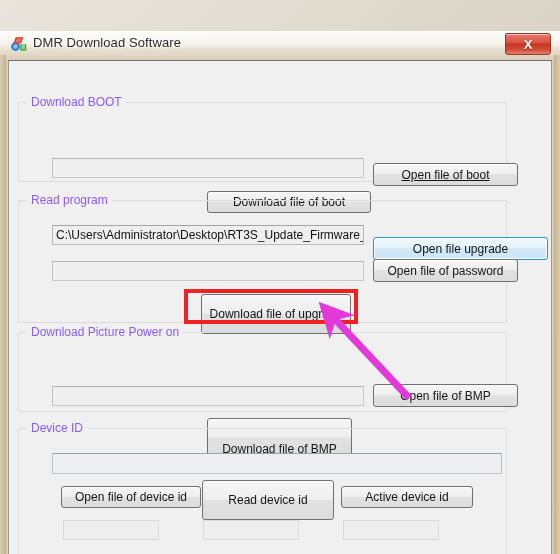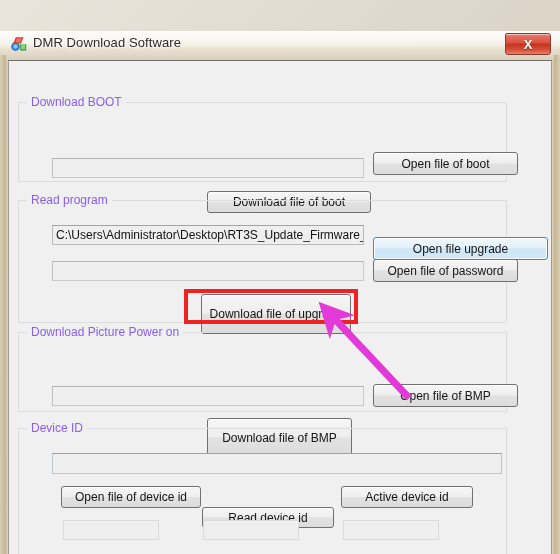--- a/index.html
+++ b/index.html
@@ -221,21 +221,21 @@
         <span class="x">X</span>
       </div>
     </div>
 
     <div id="client">
 
       <div class="groupbox" style="left:9px; top:41px; width:489px; height:80px;">
         <span class="gb-title">Download BOOT</span>
       </div>
       <div class="textbox" style="left:43px; top:97px; width:312px; height:20px;"></div>
-      <div class="button" style="left:364px; top:91px; width:145px; height:23px;">
+      <div class="button" style="left:364px; top:102px; width:145px; height:23px;text-decoration:underline;">
         <span>Open file of boot</span>
       </div>
       <div class="button" style="left:198px; top:130px; width:164px; height:22px;">
         <span>Download file of boot</span>
       </div>
 
       <div class="groupbox" style="left:9px; top:139px; width:489px; height:123px;">
         <span class="gb-title">Read program</span>
       </div>
       <div class="textbox filled" style="left:43px; top:164px; width:312px; height:20px;">C:\Users\Administrator\Desktop\RT3S_Update_Firmware_17.1</div>
@@ -250,32 +250,32 @@
         <span>Download file of upgrade</span>
       </div>
 
       <div class="groupbox" style="left:9px; top:271px; width:489px; height:80px;">
         <span class="gb-title">Download Picture Power on</span>
       </div>
       <div class="textbox" style="left:43px; top:325px; width:312px; height:20px;"></div>
       <div class="button" style="left:364px; top:323px; width:145px; height:23px;">
         <span>Open file of BMP</span>
       </div>
-      <div class="button" style="left:198px; top:357px; width:145px; height:39px;">
+      <div class="button" style="left:198px; top:357px; width:145px; height:39px;align-items:flex-end;">
         <span>Download file of BMP</span>
       </div>
 
       <div class="groupbox" style="left:9px; top:367px; width:489px; height:130px;">
         <span class="gb-title">Device ID</span>
       </div>
       <div class="textbox devid" style="left:43px; top:392px; width:450px; height:21px;"></div>
       <div class="button" style="left:52px; top:425px; width:140px; height:22px;">
         <span>Open file of device id</span>
       </div>
-      <div class="button" style="left:193px; top:446px; width:132px; height:21px;justify-content:center;">
+      <div class="button" style="left:193px; top:419px; width:132px; height:40px;justify-content:center;">
         <span>Read device id</span>
       </div>
       <div class="button" style="left:332px; top:425px; width:132px; height:22px;">
         <span>Active device id</span>
       </div>
       <div class="textbox small" style="left:54px; top:459px; width:96px; height:20px;"></div>
       <div class="textbox small" style="left:194px; top:459px; width:96px; height:20px;"></div>
       <div class="textbox small" style="left:334px; top:459px; width:96px; height:20px;"></div>
 
       <div id="redbox" style="left:175px; top:228px; width:174px; height:35px;"></div>

